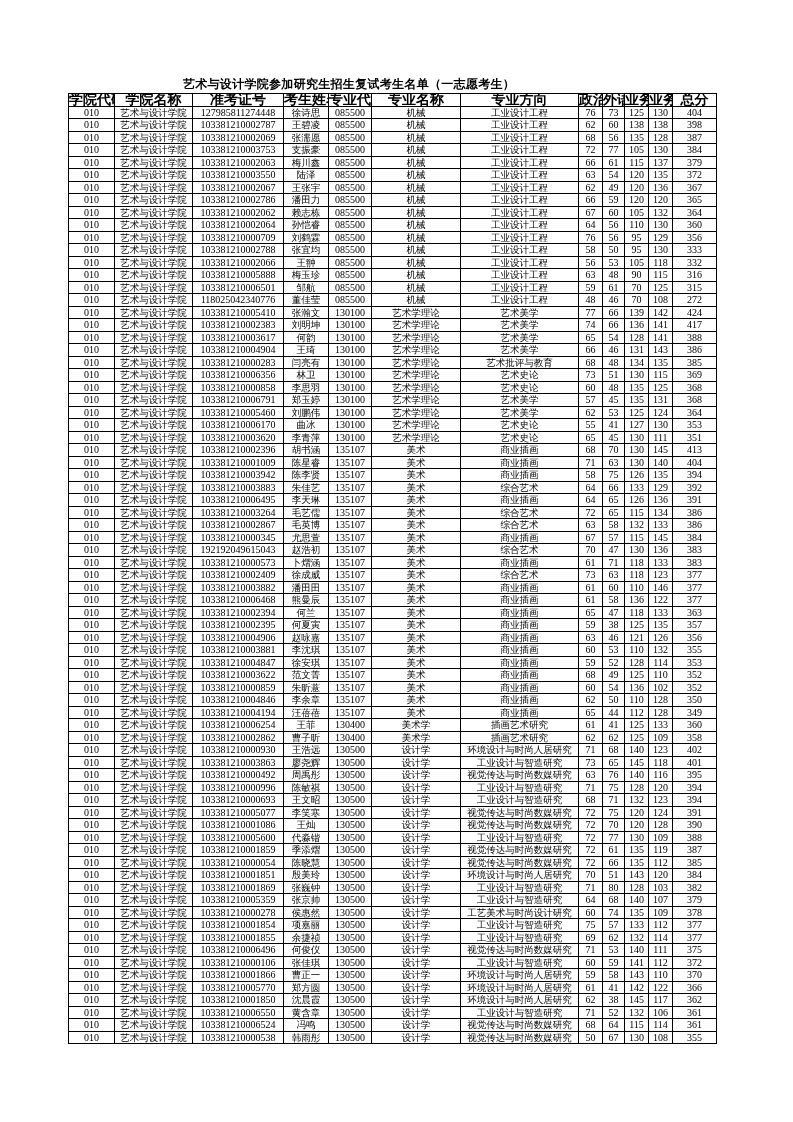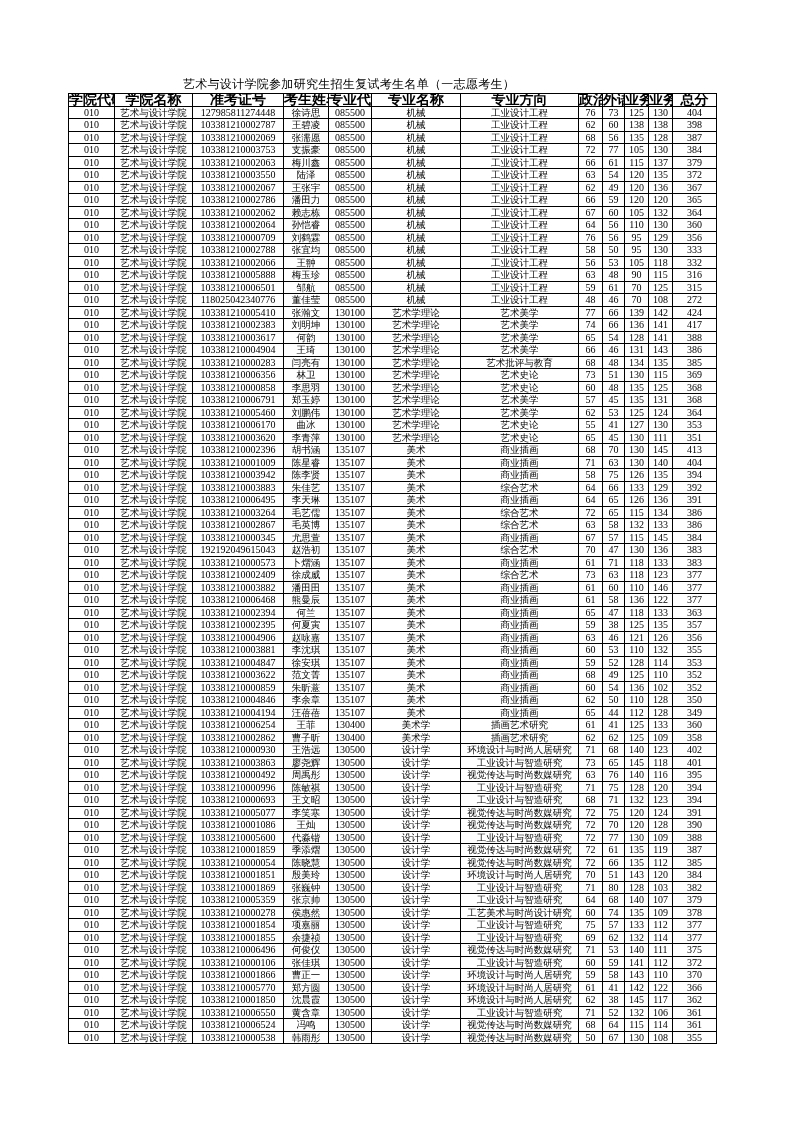--- a/index.html
+++ b/index.html
@@ -1,17 +1,17 @@
 <!DOCTYPE html>
 <html><head>
 <meta charset="utf-8">
 <style>
   html, body { margin:0; padding:0; background:#ffffff; }
   body { width:793px; height:1122px; position:relative; font-family:"DejaVu Serif","Liberation Serif",serif; color:#000; }
-  .title { position:absolute; left:0; width:698px; top:76px; text-align:center; font-size:12px; font-weight:normal; letter-spacing:0.3px; }
+  .title { position:absolute; left:0; width:698px; top:76px; text-align:center; font-size:12px; font-weight:bold; letter-spacing:0.3px; }
   table { position:absolute; left:68px; top:93px; border-collapse:collapse; table-layout:fixed; width:648px; }
   td, th { border:1px solid #000; padding:0; height:11.5px; line-height:11.5px; font-size:9.5px; text-align:center; white-space:nowrap; overflow:hidden; font-weight:normal; }
   th { font-size:14px;font-weight:bold; }
   .num { font-family:"Liberation Serif","DejaVu Serif",serif; font-size:10px; }
 </style>
 </head>
 <body>
 
 <div class="title">艺术与设计学院参加研究生招生复试考生名单（一志愿考生）</div>
 

